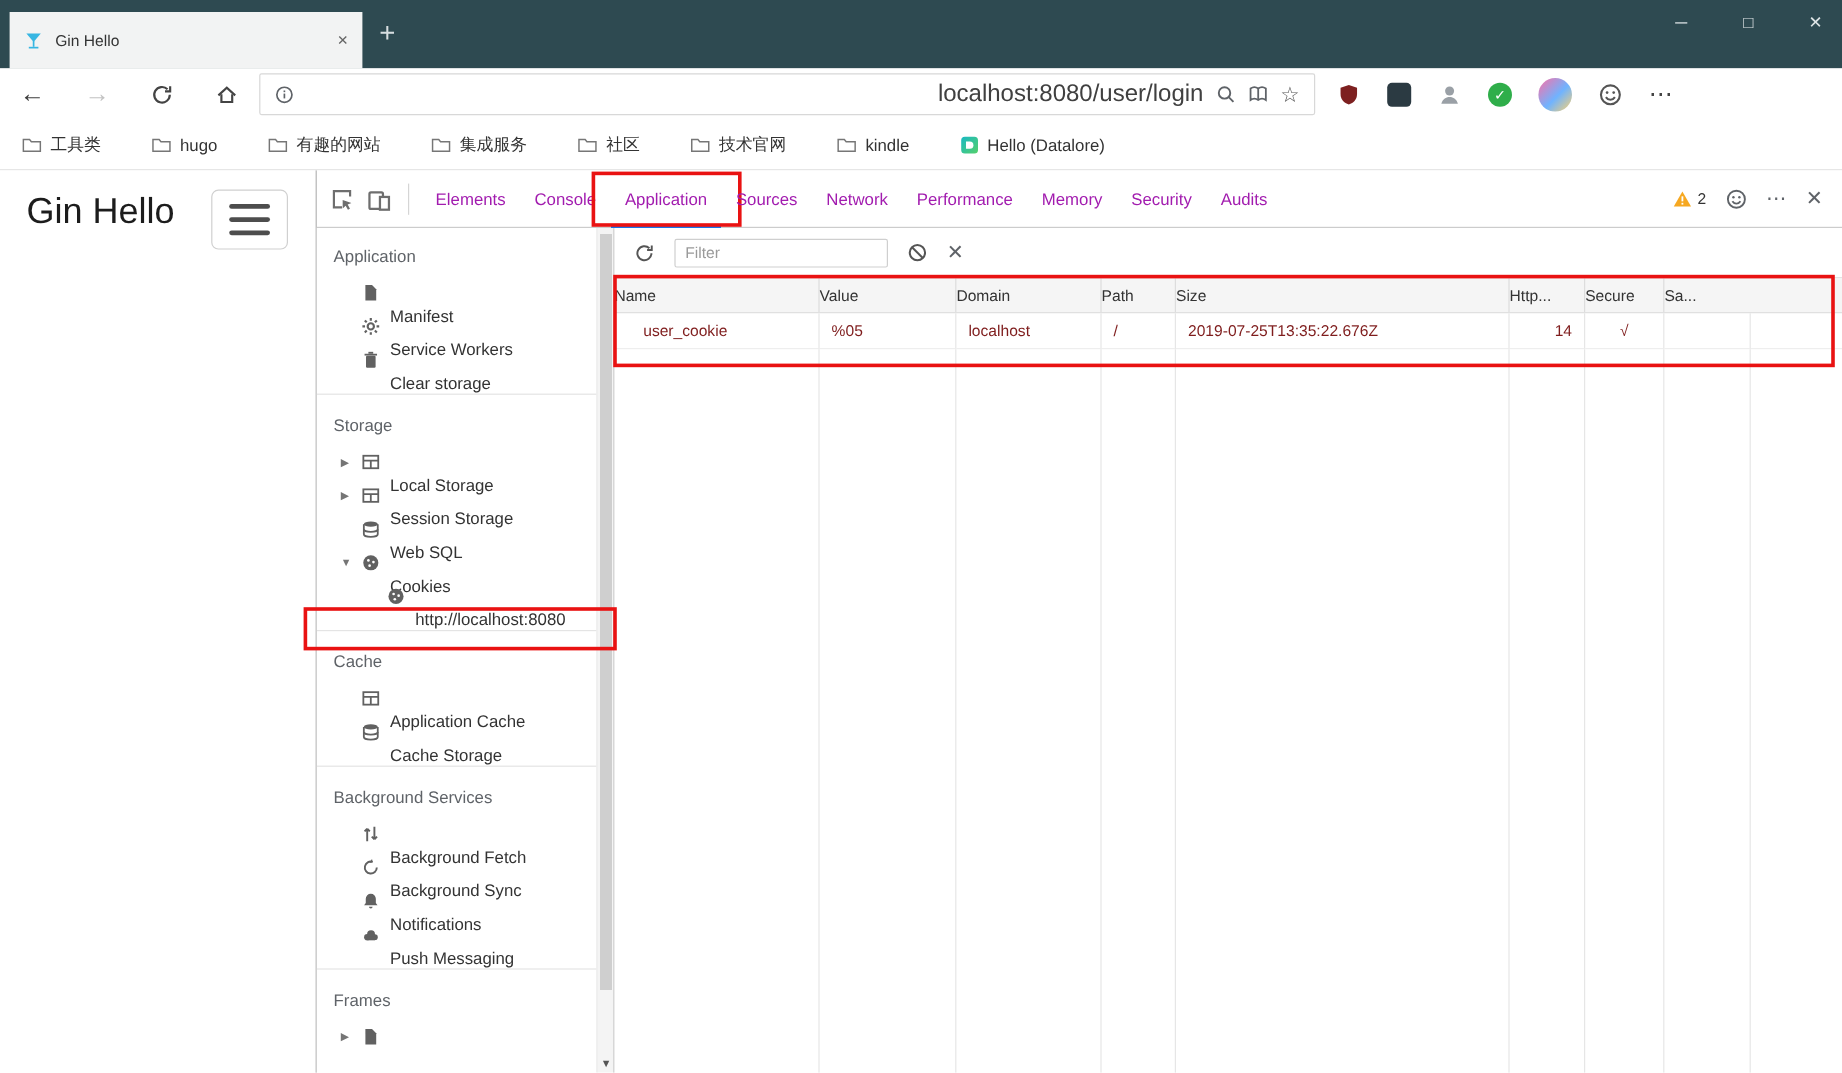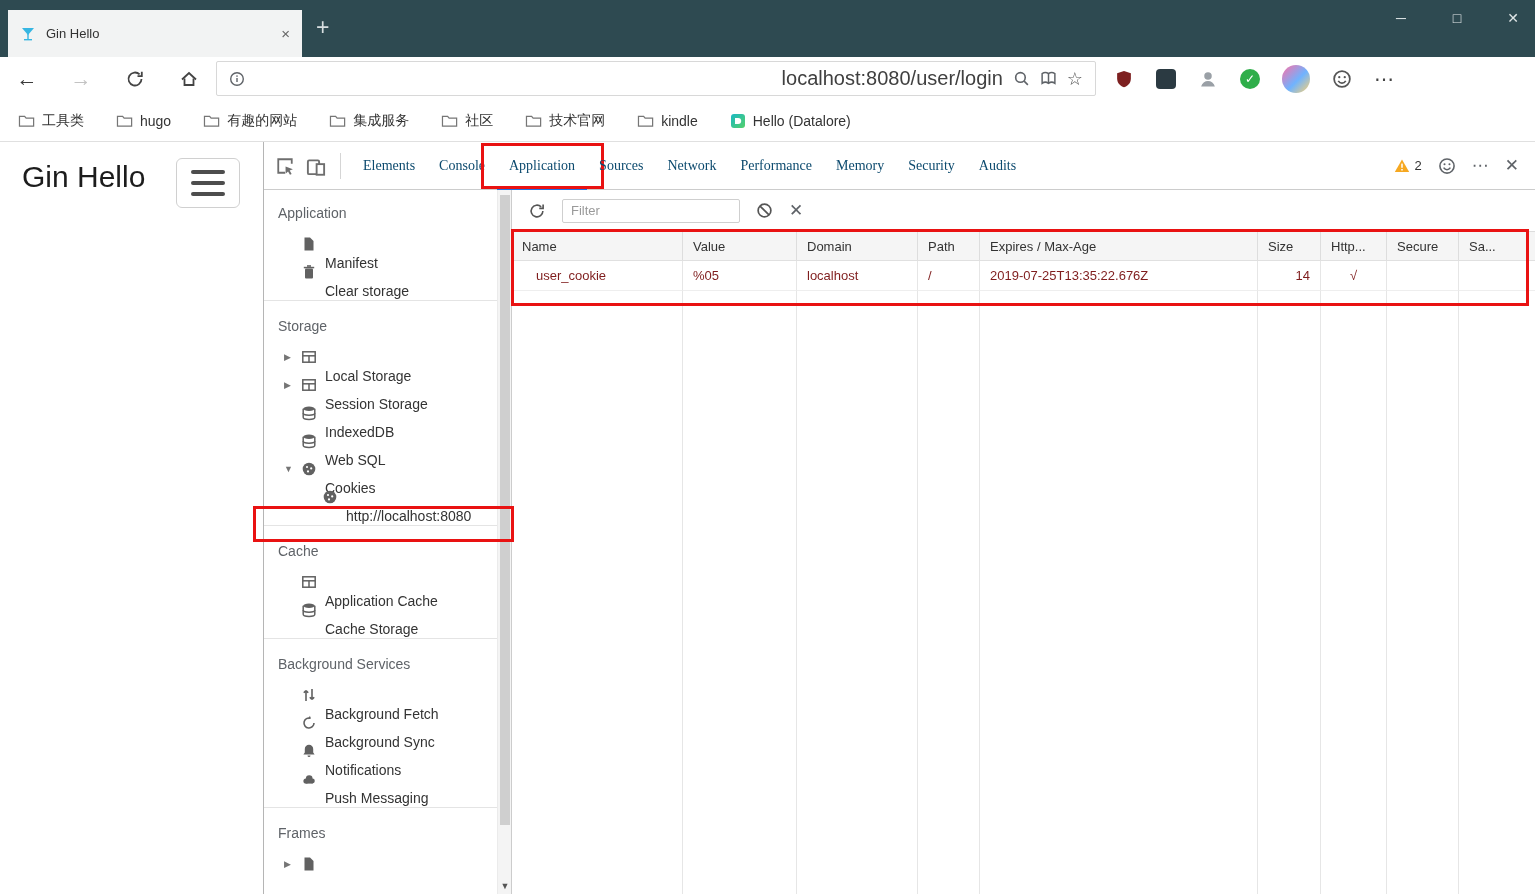--- a/index.html
+++ b/index.html
@@ -25,36 +25,36 @@
   .addr-ic { color:#5f6368; display:flex; }
   .star { font-size:18px; color:#555; }
   .ext-row { display:flex; align-items:center; gap:22px; margin-left:18px; }
   .ext-ic { display:flex; }
   .ext-dark { width:20px; height:20px; border-radius:4px; background:#2b3a42; }
   .ext-green { width:20px; height:20px; border-radius:50%; background:#2fae4a; color:#fff; font-size:12px; display:flex; align-items:center; justify-content:center; }
   .avatar { width:28px; height:28px; border-radius:50%; background:linear-gradient(135deg,#ff6fa5 0%,#6fb3ff 55%,#ffd36f 100%); }
   .more-glyph { font-size:20px; color:#444; }
 
   
-  .bookmarks { position:absolute; left:0; top:100px; width:1535px; height:42px; background:#fff; border-bottom:1px solid #e0e0e0; display:flex; align-items:center; gap:32px; padding-left:18px; }
+  .bookmarks { position:absolute; left:0; top:100px; width:1535px; height:42px; background:#fff; border-bottom:1px solid #e0e0e0; display:flex; align-items:center; gap:42px; padding-left:18px; }
   .bm { display:flex; align-items:center; gap:7px; font-size:14px; color:#333; }
   .bm .fic { color:#767676; display:flex; }
 
   
   .page { position:absolute; left:0; top:142px; width:263px; height:752px; background:#fff; }
   .page h1 { margin:18px 0 0 22px; font-size:30px; font-weight:400; color:#1c1c1c; }
   .hamburger { position:absolute; left:176px; top:16px; width:64px; height:50px; border:1px solid #d0d0d0; border-radius:6px; display:flex; flex-direction:column; justify-content:center; align-items:center; gap:7px; background:#fff; }
   .hamburger i { display:block; width:34px; height:4px; border-radius:2px; background:#4d4d4d; }
 
   
   .devtools { position:absolute; left:263px; top:142px; width:1272px; height:752px; background:#fff; border-left:1px solid #b5b5b5; }
   .dt-toolbar { height:48px; border-bottom:1px solid #ccc; display:flex; align-items:center; padding-left:12px; }
   .dt-icbtn { color:#6e6e6e; display:flex; margin-right:12px; }
   .vsep { width:1px; height:26px; background:#d5d5d5; margin:0 10px 0 2px; }
-  .dt-tab { padding:0 12px; height:48px; display:flex; align-items:center; font-size:14px; color:#0c4a6e; position:relative; white-space:nowrap;font-family:Liberation Serif, serif; }
+  .dt-tab { padding:0 12px; height:48px; display:flex; align-items:center; font-size:14px; color:#a21caf; position:relative; white-space:nowrap; }
   .dt-tab.active { box-shadow:inset 0 -3px 0 #1a73e8; }
   .dt-right { margin-left:auto; display:flex; align-items:center; gap:16px; padding-right:16px; }
   .warn { display:flex; align-items:center; gap:5px; font-size:13px; color:#333; }
   .gray-glyph { color:#5f6368; font-size:17px; }
 
   
   .dt-sidebar { position:absolute; left:0; top:48px; width:248px; height:704px; border-right:1px solid #ccc; overflow:hidden; font-size:14px; padding-top:8px; background:#fff; }
   .sec + .sec { margin-top:14px; border-top:1px solid #e4e4e4; padding-top:10px; }
   .sec-title { height:30px; display:flex; align-items:center; padding-left:14px; color:#5f6368; }
   .items { margin-top:2px; }
@@ -70,21 +70,21 @@
 
   
   .cookie-pane { position:absolute; left:248px; top:48px; width:1024px; height:704px; display:flex; flex-direction:column; }
   .cookie-toolbar { height:42px; border-bottom:1px solid #ddd; display:flex; align-items:center; gap:16px; padding-left:16px; flex:none; }
   .ct-ic { color:#555; display:flex; }
   .filter-input { width:178px; height:24px; border:1px solid #cfcfcf; border-radius:2px; font-size:13px; padding:0 8px; font-family:"Liberation Sans", sans-serif; color:#0f172a; }
   .filter-input::placeholder { color:#9a9a9a; }
 
   .cgrid { display:grid; grid-template-columns:171px 114px 121px 62px 278px 63px 66px 72px minmax(0,1fr); }
   .chead { height:29px; background:#f5f5f5; border-bottom:1px solid #e0e0e0; flex:none; font-size:13px; color:#333; }
-  .th { display:flex; align-items:center; padding-left:10px; border-right:1px solid #ddd; white-space:nowrap; overflow:hidden; }
+  .th { display:flex; align-items:center; border-right:1px solid #ddd; white-space:nowrap; overflow:hidden; }
   .crow { height:30px; flex:none; font-size:13px; color:#7f1d1d; }
   .td { display:flex; align-items:center; padding-left:10px; border-right:1px solid #e6e6e6; border-bottom:1px solid #eee; white-space:nowrap; overflow:hidden; }
   .td.name { padding-left:24px; }
   .td.num { justify-content:flex-end; padding-right:10px; padding-left:0; }
   .td.center { justify-content:center; padding-left:0; }
   .cbody { flex:1; }
   .te { border-right:1px solid #e6e6e6; }
 
   
   .anno { position:absolute; border:3px solid #e91212; pointer-events:none; z-index:9; }
@@ -420,20 +420,26 @@
       <div class="sec-title">Application</div>
       <div class="items">
         <div class="item">
             <svg class="ic">
               <use href="#i-doc"></use>
             </svg>
             <span class="lbl">Manifest</span>
           </div>
         <div class="item">
             <svg class="ic">
+              <use href="#i-gear"></use>
+            </svg>
+            <span class="lbl">Service Workers</span>
+          </div>
+        <div class="item">
+            <svg class="ic">
               <use href="#i-trash"></use>
             </svg>
             <span class="lbl">Clear storage</span>
           </div>
       </div>
     </div>
 
     <div class="sec">
       <div class="sec-title">Storage</div>
       <div class="items">
@@ -443,26 +449,20 @@
               <use href="#i-table"></use>
             </svg>
             <span class="lbl">Local Storage</span>
           </div>
         <div class="item">
             <span class="tri">▶</span>
             <svg class="ic">
               <use href="#i-table"></use>
             </svg>
             <span class="lbl">Session Storage</span>
-          </div>
-        <div class="item">
-            <svg class="ic">
-              <use href="#i-db"></use>
-            </svg>
-            <span class="lbl">IndexedDB</span>
           </div>
         <div class="item">
             <svg class="ic">
               <use href="#i-db"></use>
             </svg>
             <span class="lbl">Web SQL</span>
           </div>
         <div class="item">
             <span class="tri">▼</span>
             <svg class="ic">
@@ -559,21 +559,20 @@
           </svg>
         </span>
       <span class="gray-glyph">✕</span>
     </div>
 
     <div class="cgrid chead">
       <div class="th">Name</div>
       <div class="th">Value</div>
       <div class="th">Domain</div>
       <div class="th">Path</div>
-      <div class="th">Expires / Max-Age</div>
       <div class="th">Size</div>
       <div class="th">Http...</div>
       <div class="th">Secure</div>
       <div class="th" style="border-right:none">Sa...</div>
     </div>
 
     <div class="cgrid crow">
       <div class="td name">user_cookie</div>
       <div class="td">%05</div>
       <div class="td">localhost</div>

